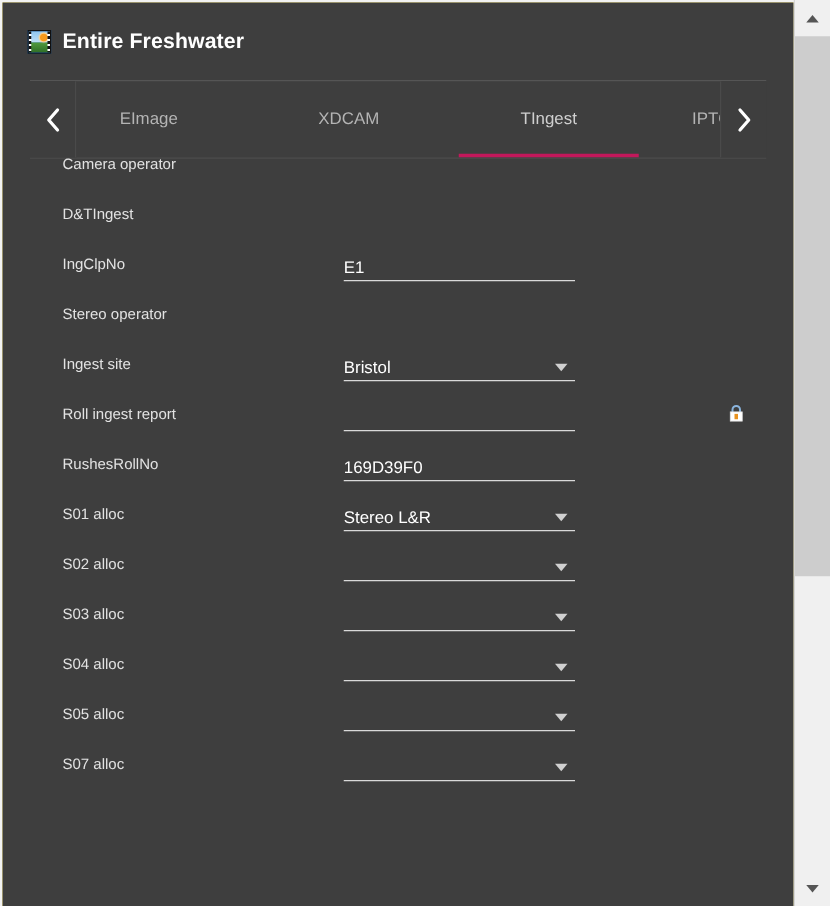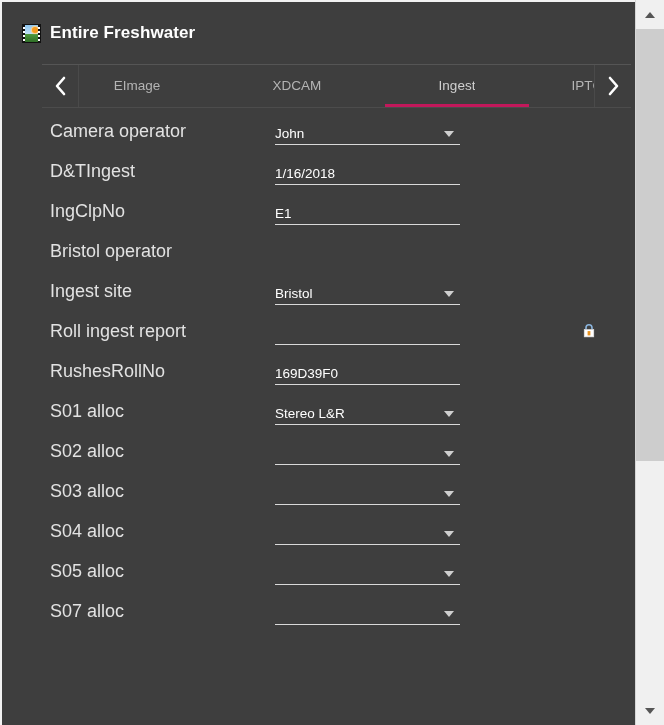--- a/index.html
+++ b/index.html
@@ -89,23 +89,23 @@
     color: #ffffff;
     font-size: 17px;
     font-weight: bold;
     letter-spacing: 0.1px;
     white-space: nowrap;
   }
 
   
   #tabbar {
     position: absolute;
-    left: 40px; top: 62px;
+    left: 22px; top: 62px;
     width: 589px;
-    height: 44px;
+    height: 63px;
     border-top: 1px solid #555555;
     border-bottom: 1px solid #4c4c4c;
     box-sizing: border-box;
     display: flex;
     align-items: stretch;
   }
   .nav-arrow {
     width: 36px;
     flex: none;
     display: flex;
@@ -176,21 +176,21 @@
   .row {
     position: relative;
     height: 40px;
   }
   .row-label {
     position: absolute;
     left: 48px;
     top: 50%;
     transform: translateY(-50%);
     color: #e2e2e2;
-    font-size: 18px;
+    font-size: 12px;
     white-space: nowrap;
   }
   .field {
     position: absolute;
     left: 273px;
     width: 185px;
     top: 9px;
     height: 25px;
     border-bottom: 1px solid #d9d9d9;
     box-sizing: border-box;
@@ -302,57 +302,50 @@
 
       <div id="tabs-window">
         <div id="tabs-strip">
           <div class="tab">
             <span class="tab-label">EImage</span>
           </div>
           <div class="tab">
             <span class="tab-label">XDCAM</span>
           </div>
           <div class="tab active">
-            <span class="tab-label">Ingest</span>
+            <span class="tab-label">TIngest</span>
           </div>
           <div class="tab">
             <span class="tab-label">IPTC.Envelope</span>
           </div>
         </div>
       </div>
 
       <div class="nav-arrow" id="nav-next">
         <svg width="13" height="20" viewBox="0 0 13 20" aria-hidden="true">
           <polyline points="3,2 10,10 3,18" fill="none" stroke="#ffffff" stroke-width="2.6" stroke-linecap="round" stroke-linejoin="round"></polyline>
         </svg>
       </div>
     </div>
 
     <div id="form">
         <div class="row">
           <div class="row-label">Camera operator</div>
-          <div class="field">
-            <span class="field-value">John</span>
-            <span class="caret"></span>
-          </div>
         </div>
         <div class="row">
           <div class="row-label">D&amp;TIngest</div>
-          <div class="field">
-            <span class="field-value">1/16/2018</span>
-          </div>
         </div>
         <div class="row">
           <div class="row-label">IngClpNo</div>
           <div class="field">
             <span class="field-value">E1</span>
           </div>
         </div>
         <div class="row">
-          <div class="row-label">Bristol operator</div>
+          <div class="row-label">Stereo operator</div>
         </div>
         <div class="row">
           <div class="row-label">Ingest site</div>
           <div class="field">
             <span class="field-value">Bristol</span>
             <span class="caret"></span>
           </div>
         </div>
         <div class="row">
           <div class="row-label">Roll ingest report</div>

